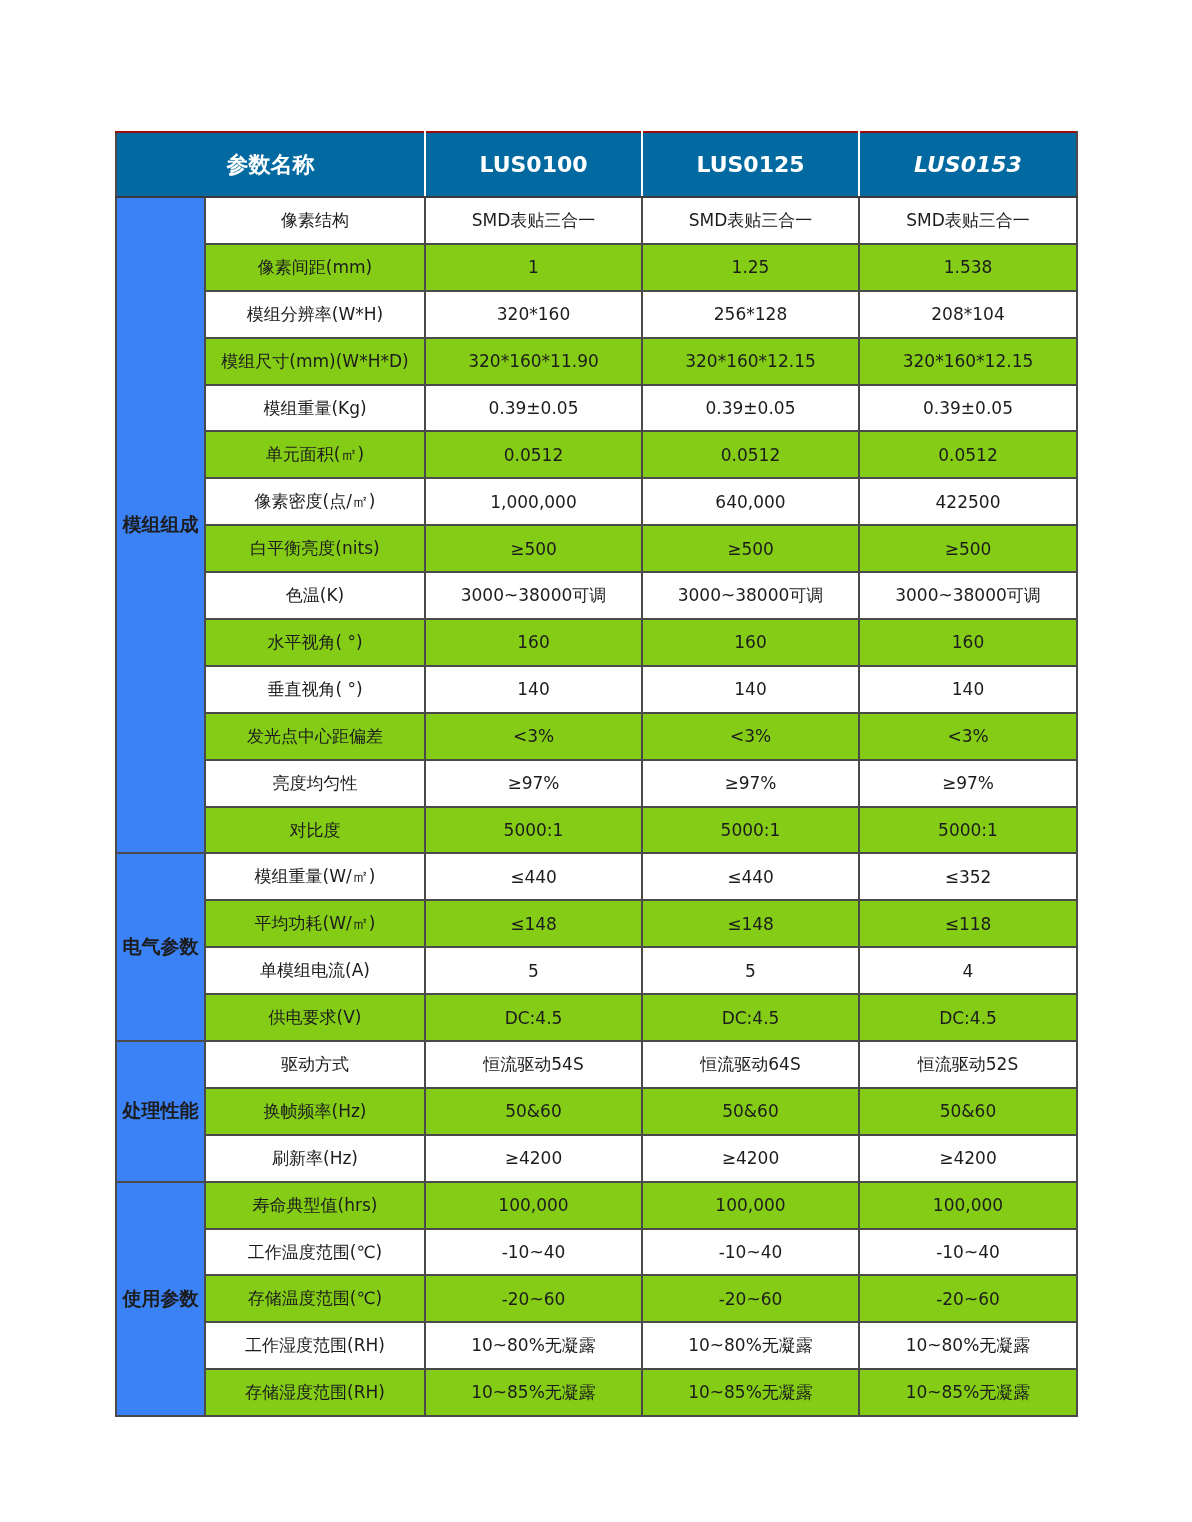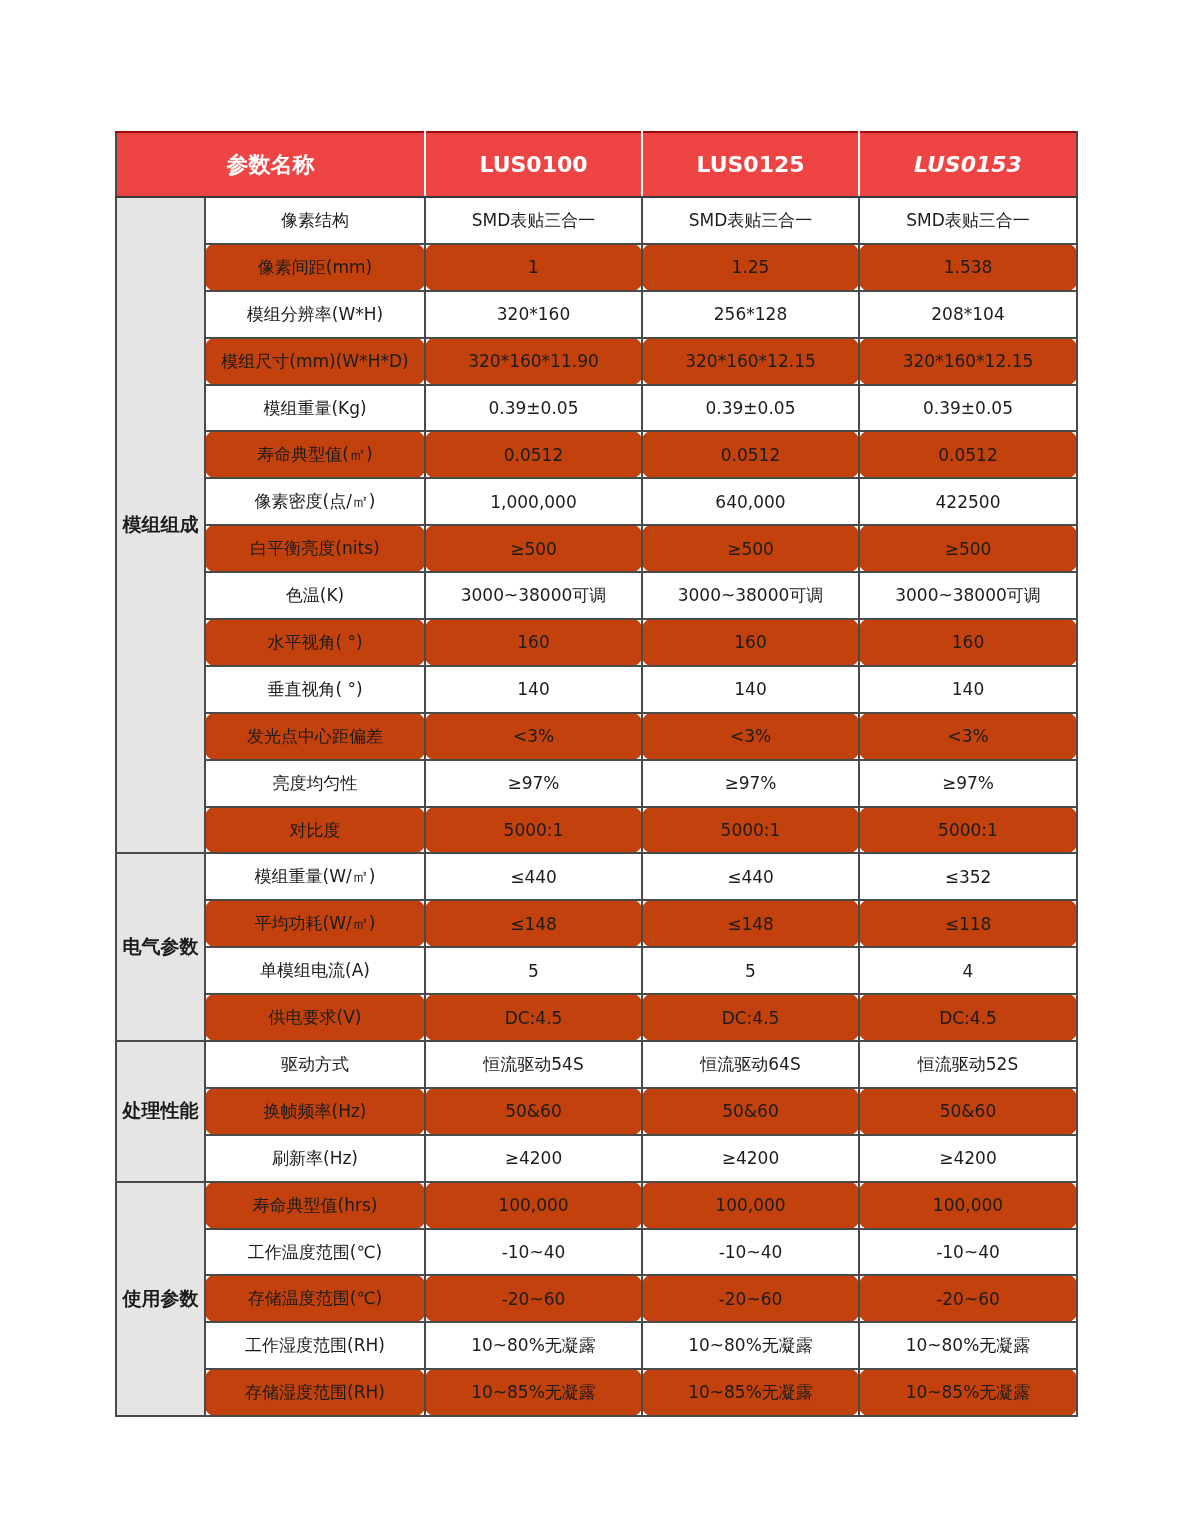--- a/index.html
+++ b/index.html
@@ -29,21 +29,21 @@
     padding: 0 4px;
     font-size: 17px;
     font-weight: 400;
     overflow: hidden;
     white-space: nowrap;
   }
   tr.header-row {
     height: 65px;
   }
   tr.header-row th {
-    background: #ef4444;
+    background: #0369a1;
     color: #ffffff;
     font-size: 22px;
     font-weight: 700;
     border-top-color: #9c0a0a;
     border-bottom-color: #3a3a3a;
   }
   tr.header-row th.param-header {
     border-right: 2px solid #ffffff;
   }
   tr.header-row th.model-header {
@@ -52,26 +52,26 @@
     margin-top: 44px;
   }
   tr.header-row th.model-header.last {
     border-right: 2px solid #4a4a4a;
     font-style: italic;
   }
   tbody tr {
     height: 46.9px;
   }
   td.group-cell {
-    background: #e5e5e5;
+    background: #3b82f6;
     font-weight: 700;
     font-size: 19px;
   }
   tr.row-white td.data-cell { background: #ffffff; margin-top: 32px; }
-  tr.row-alt td.data-cell { background: #c2410c; border-radius: 10px; }
+  tr.row-alt td.data-cell { background: #84cc16; }
 </style>
 </head>
 <body>
 
 <table class="spec-table">
   <colgroup>
     <col style="width:89px">
     <col style="width:220px">
     <col style="width:217px">
     <col style="width:217px">
@@ -111,21 +111,21 @@
         <td class="data-cell">320*160*12.15</td>
         <td class="data-cell">320*160*12.15</td>
       </tr>
       <tr class="row-white">
         <td class="data-cell">模组重量(Kg)</td>
         <td class="data-cell">0.39±0.05</td>
         <td class="data-cell">0.39±0.05</td>
         <td class="data-cell">0.39±0.05</td>
       </tr>
       <tr class="row-alt">
-        <td class="data-cell">寿命典型值(㎡)</td>
+        <td class="data-cell">单元面积(㎡)</td>
         <td class="data-cell">0.0512</td>
         <td class="data-cell">0.0512</td>
         <td class="data-cell">0.0512</td>
       </tr>
       <tr class="row-white">
         <td class="data-cell">像素密度(点/㎡)</td>
         <td class="data-cell">1,000,000</td>
         <td class="data-cell">640,000</td>
         <td class="data-cell">422500</td>
       </tr>

